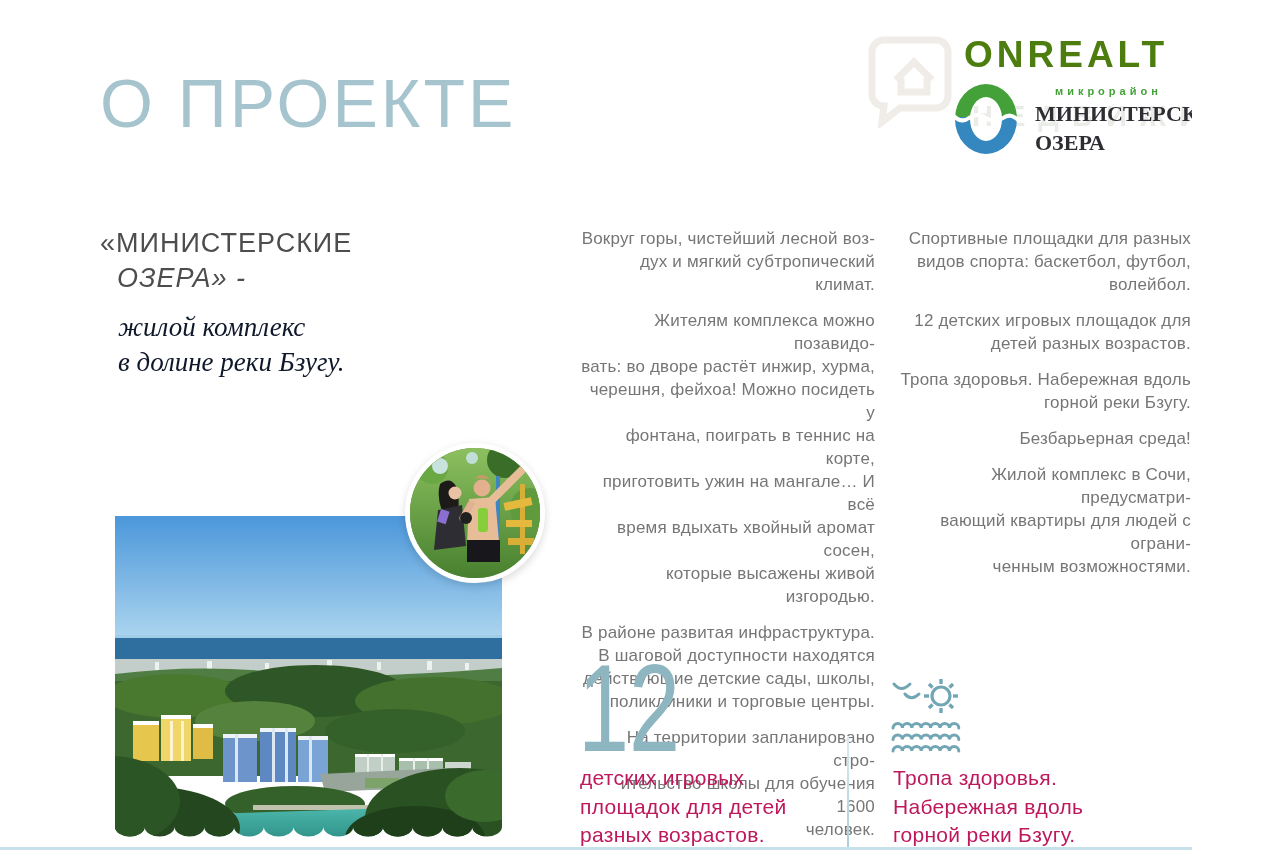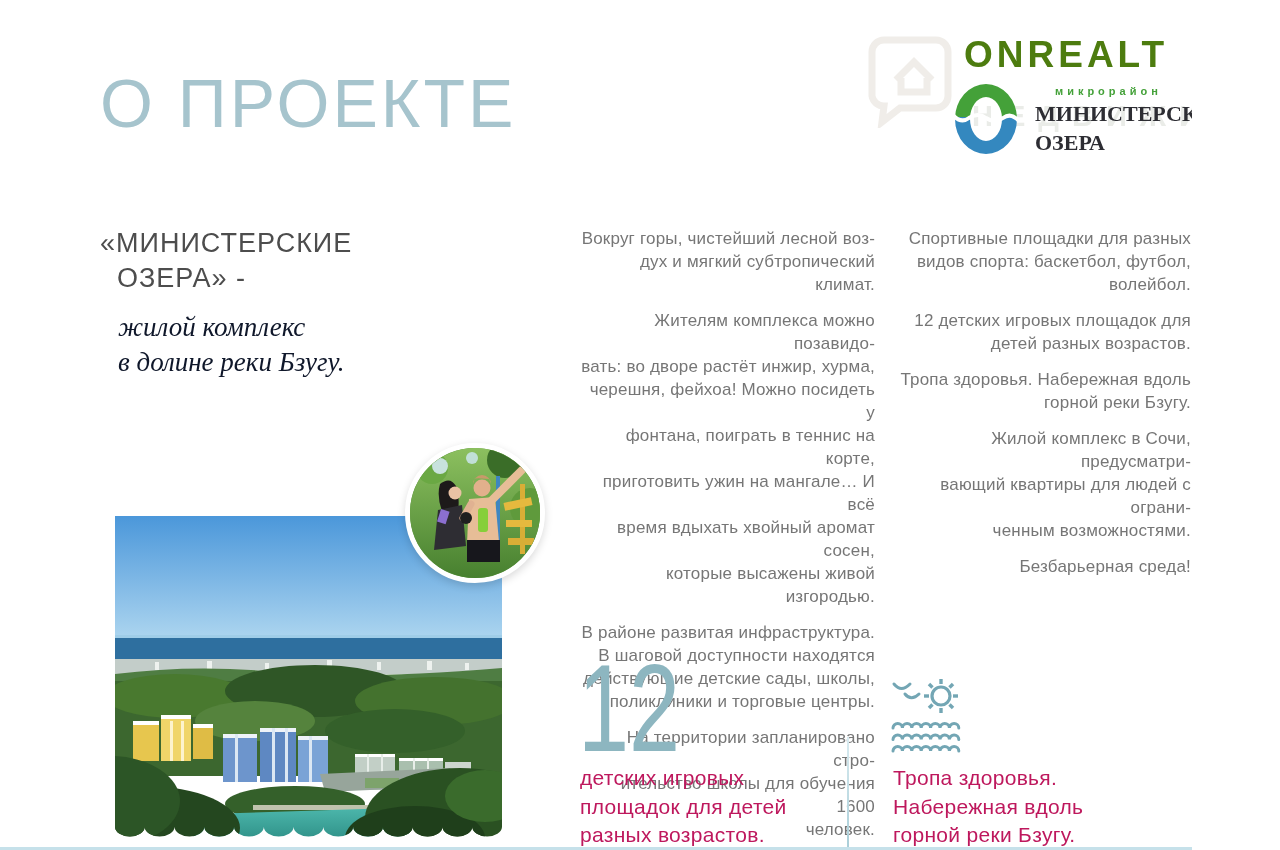--- a/index.html
+++ b/index.html
@@ -27,21 +27,21 @@
   
   .dev-logo { position:absolute; left:953px; top:82px; z-index:2; display:flex; }
   .logo-text { margin-left:16px; padding-top:3px; }
   .logo-district { font-size:11px; letter-spacing:4px; color:#44a139; font-weight:bold;padding-left:20px; }
   .logo-name { font-family:"Liberation Serif", serif; font-weight:bold; font-size:22px; color:#2d2d33; line-height:25px; margin-top:4px; }
   
   .intro-title {
     position:absolute; left:100px; top:226px; font-size:27px; font-weight:500;
     color:#4d4d4d; letter-spacing:1px; line-height:35px;
   }
-  .intro-title .line2 { padding-left:17px; }
+  .intro-title .line2 { padding-left:17px;font-style:italic; }
   .intro-subtitle {
     position:absolute; left:118px; top:310px;
     font-family:"Liberation Serif", serif; font-style:italic;
     font-size:27px; color:#0f172a; line-height:35px; white-space:pre-line;
   }
   
   .text-col { position:absolute; top:227px; font-size:17px; line-height:23px; color:#767676; letter-spacing:0.2px; }
   .col-about { left:580px; width:295px; }
   .col-features { left:891px; width:300px; }
   .text-col p { white-space:pre-line; margin-bottom:13px;text-align:right; }
@@ -139,24 +139,24 @@
   </div>
 
   <div class="text-col col-features">
     <p>Спортивные площадки для разных
 видов спорта: баскетбол, футбол,
 волейбол.</p>
     <p>12 детских игровых площадок для
 детей разных возрастов.</p>
     <p>Тропа здоровья. Набережная вдоль
 горной реки Бзугу.</p>
+    <p>Безбарьерная среда!</p>
     <p>Жилой комплекс в Сочи, предусматри-
 вающий квартиры для людей с ограни-
 ченным возможностями.</p>
-    <p>Безбарьерная среда!</p>
   </div>
 
   <svg class="aerial" width="387" height="324" viewBox="0 0 387 324">
     <defs>
       <clipPath id="photoClip">
         <path d="M0,0 H387 V311
           a14.9,10 0 0 1 -29.77,0 a14.9,10 0 0 1 -29.77,0 a14.9,10 0 0 1 -29.77,0
           a14.9,10 0 0 1 -29.77,0 a14.9,10 0 0 1 -29.77,0 a14.9,10 0 0 1 -29.77,0
           a14.9,10 0 0 1 -29.77,0 a14.9,10 0 0 1 -29.77,0 a14.9,10 0 0 1 -29.77,0
           a14.9,10 0 0 1 -29.77,0 a14.9,10 0 0 1 -29.77,0 a14.9,10 0 0 1 -29.77,0

